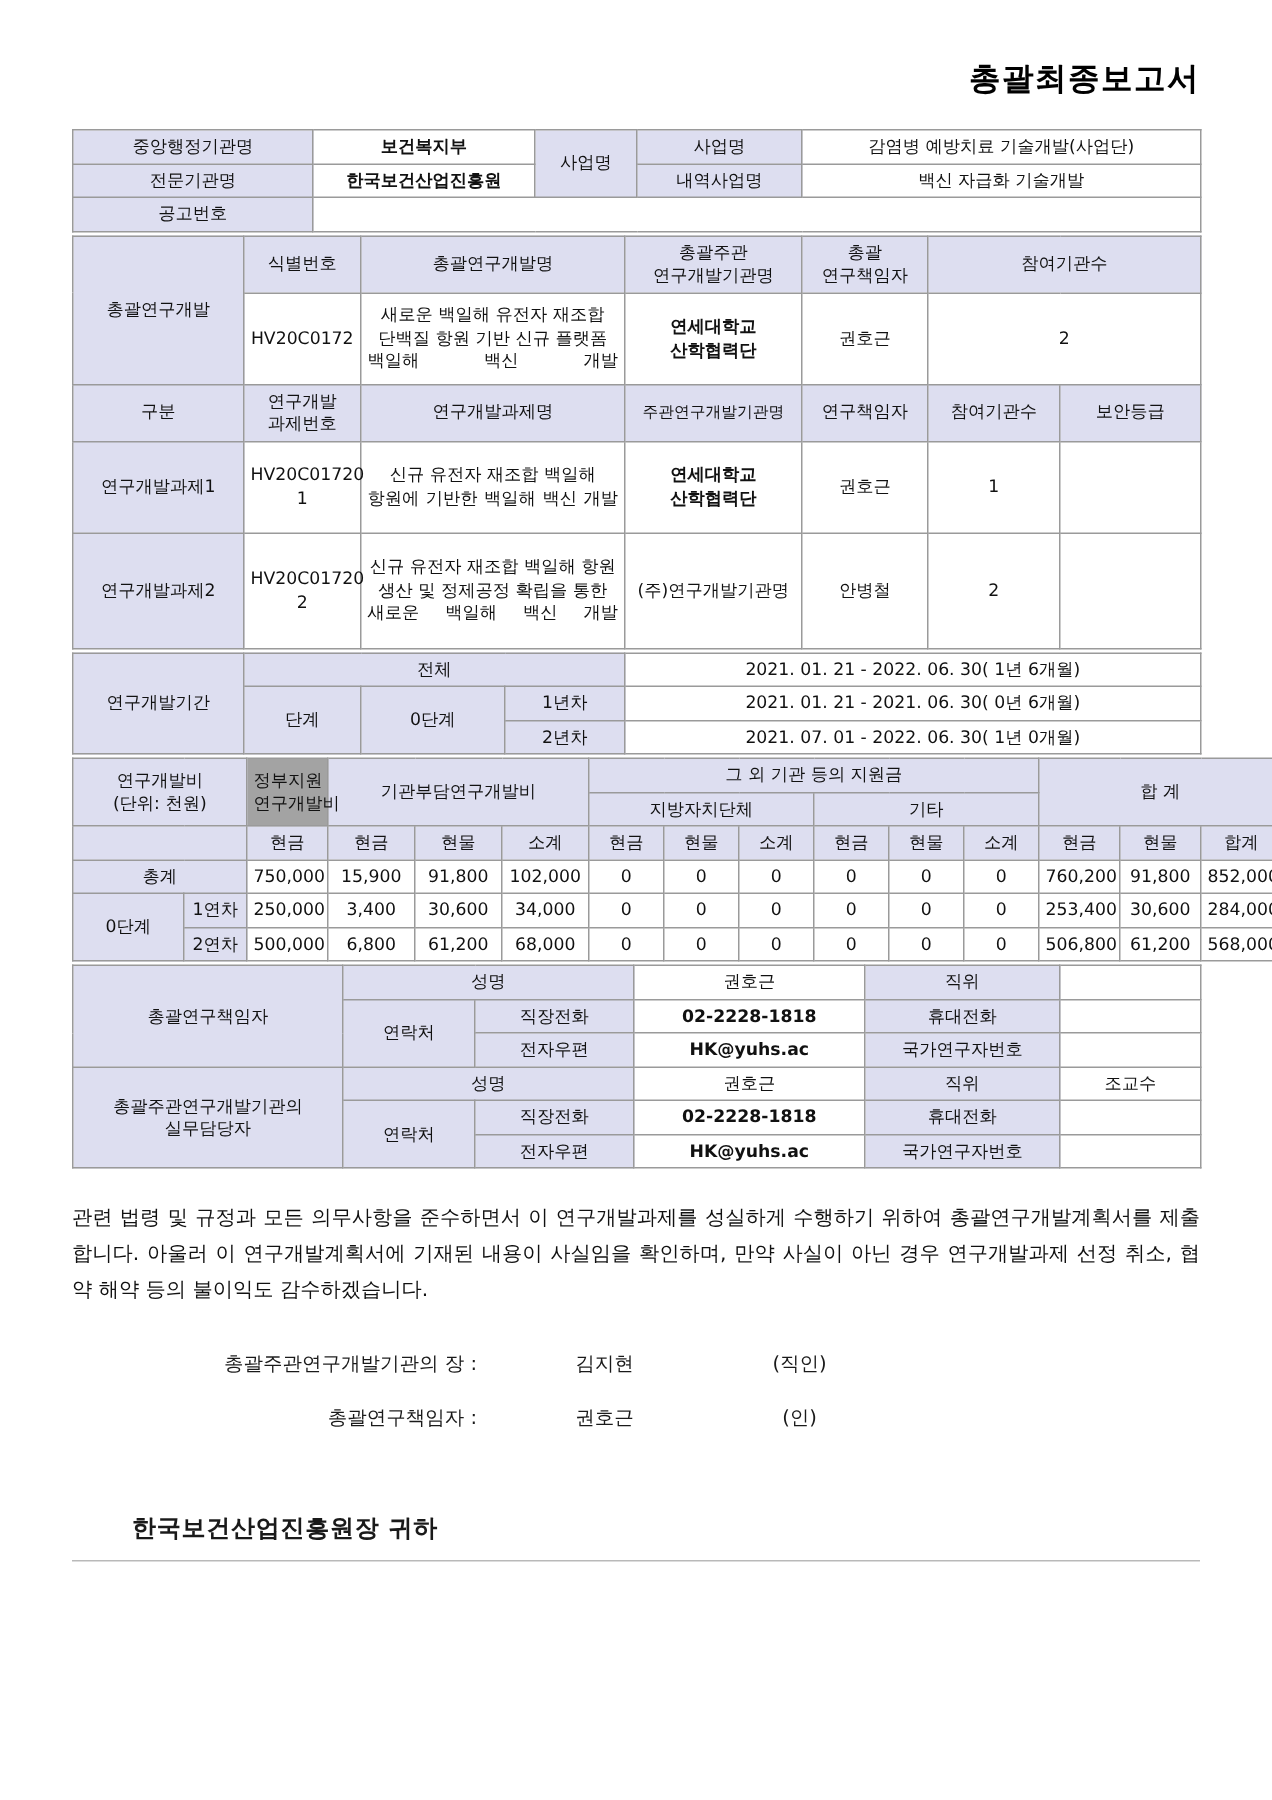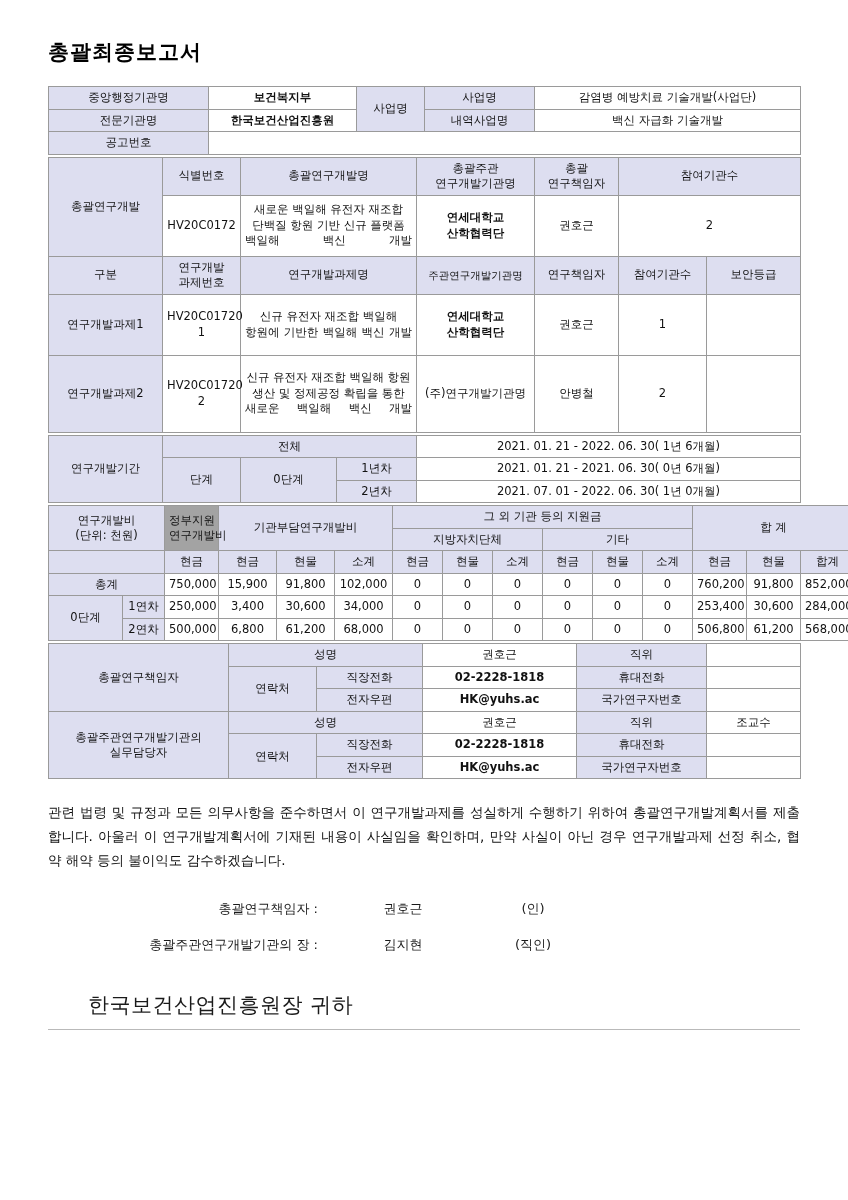--- a/index.html
+++ b/index.html
@@ -15,21 +15,21 @@
     -webkit-font-smoothing: antialiased;
   }
   .page {
     position: relative;
     width: 848px;
     height: 1200px;
     box-sizing: border-box;
     padding: 0 48px;
   }
   .doc-title {
-    text-align: left;
+    text-align: right;
     font-size: 21px;
     font-weight: 700;
     letter-spacing: 1px;
     padding-top: 38px;
     padding-bottom: 20px;
     color: #000;
   }
 
   table.grid {
     border-collapse: collapse;
@@ -96,23 +96,23 @@
   }
   .sign-name {
     width: 150px;
     text-align: center;
   }
   .sign-seal {
     width: 110px;
     text-align: center;
   }
   .recipient {
-    margin-top: 37px;
-    font-size: 21px;
-    font-weight: 400;
+    margin-top: 55px;
+    font-size: 16px;
+    font-weight: 700;
     padding-left: 40px;
     letter-spacing: 0.5px;
     width: 752px;
     box-sizing: border-box;
   }
   .footer-rule {
     margin-top: 10px;
     width: 752px;
     height: 1px;
     background: #b9b9b9;
@@ -423,27 +423,27 @@
       <td class="botthick rightthick"></td>
     </tr>
   </tbody>
     </table>
 
   <div class="statement">관련 법령 및 규정과 모든 의무사항을 준수하면서 이 연구개발과제를 성실하게 수행하기 위하여 총괄연구개발계획서를 제출합니다. 아울러 이 연구개발계획서에 기재된 내용이 사실임을 확인하며, 만약 사실이 아닌 경우 연구개발과제 선정 취소, 협약 해약 등의 불이익도 감수하겠습니다.</div>
 
 
   <div class="sign-block">
     <div class="sign-row">
+      <div class="sign-label">총괄주관연구개발기관의 장 :</div>
+      <div class="sign-name">김지현</div>
+      <div class="sign-seal">(직인)</div>
+    </div>
+    <div class="sign-row">
       <div class="sign-label">총괄연구책임자 :</div>
       <div class="sign-name">권호근</div>
       <div class="sign-seal">(인)</div>
     </div>
-    <div class="sign-row">
-      <div class="sign-label">총괄주관연구개발기관의 장 :</div>
-      <div class="sign-name">김지현</div>
-      <div class="sign-seal">(직인)</div>
-    </div>
   </div>
 
   <div class="recipient">한국보건산업진흥원장 귀하</div>
   <div class="footer-rule"></div>
 
 </div>
 
 </body></html>

